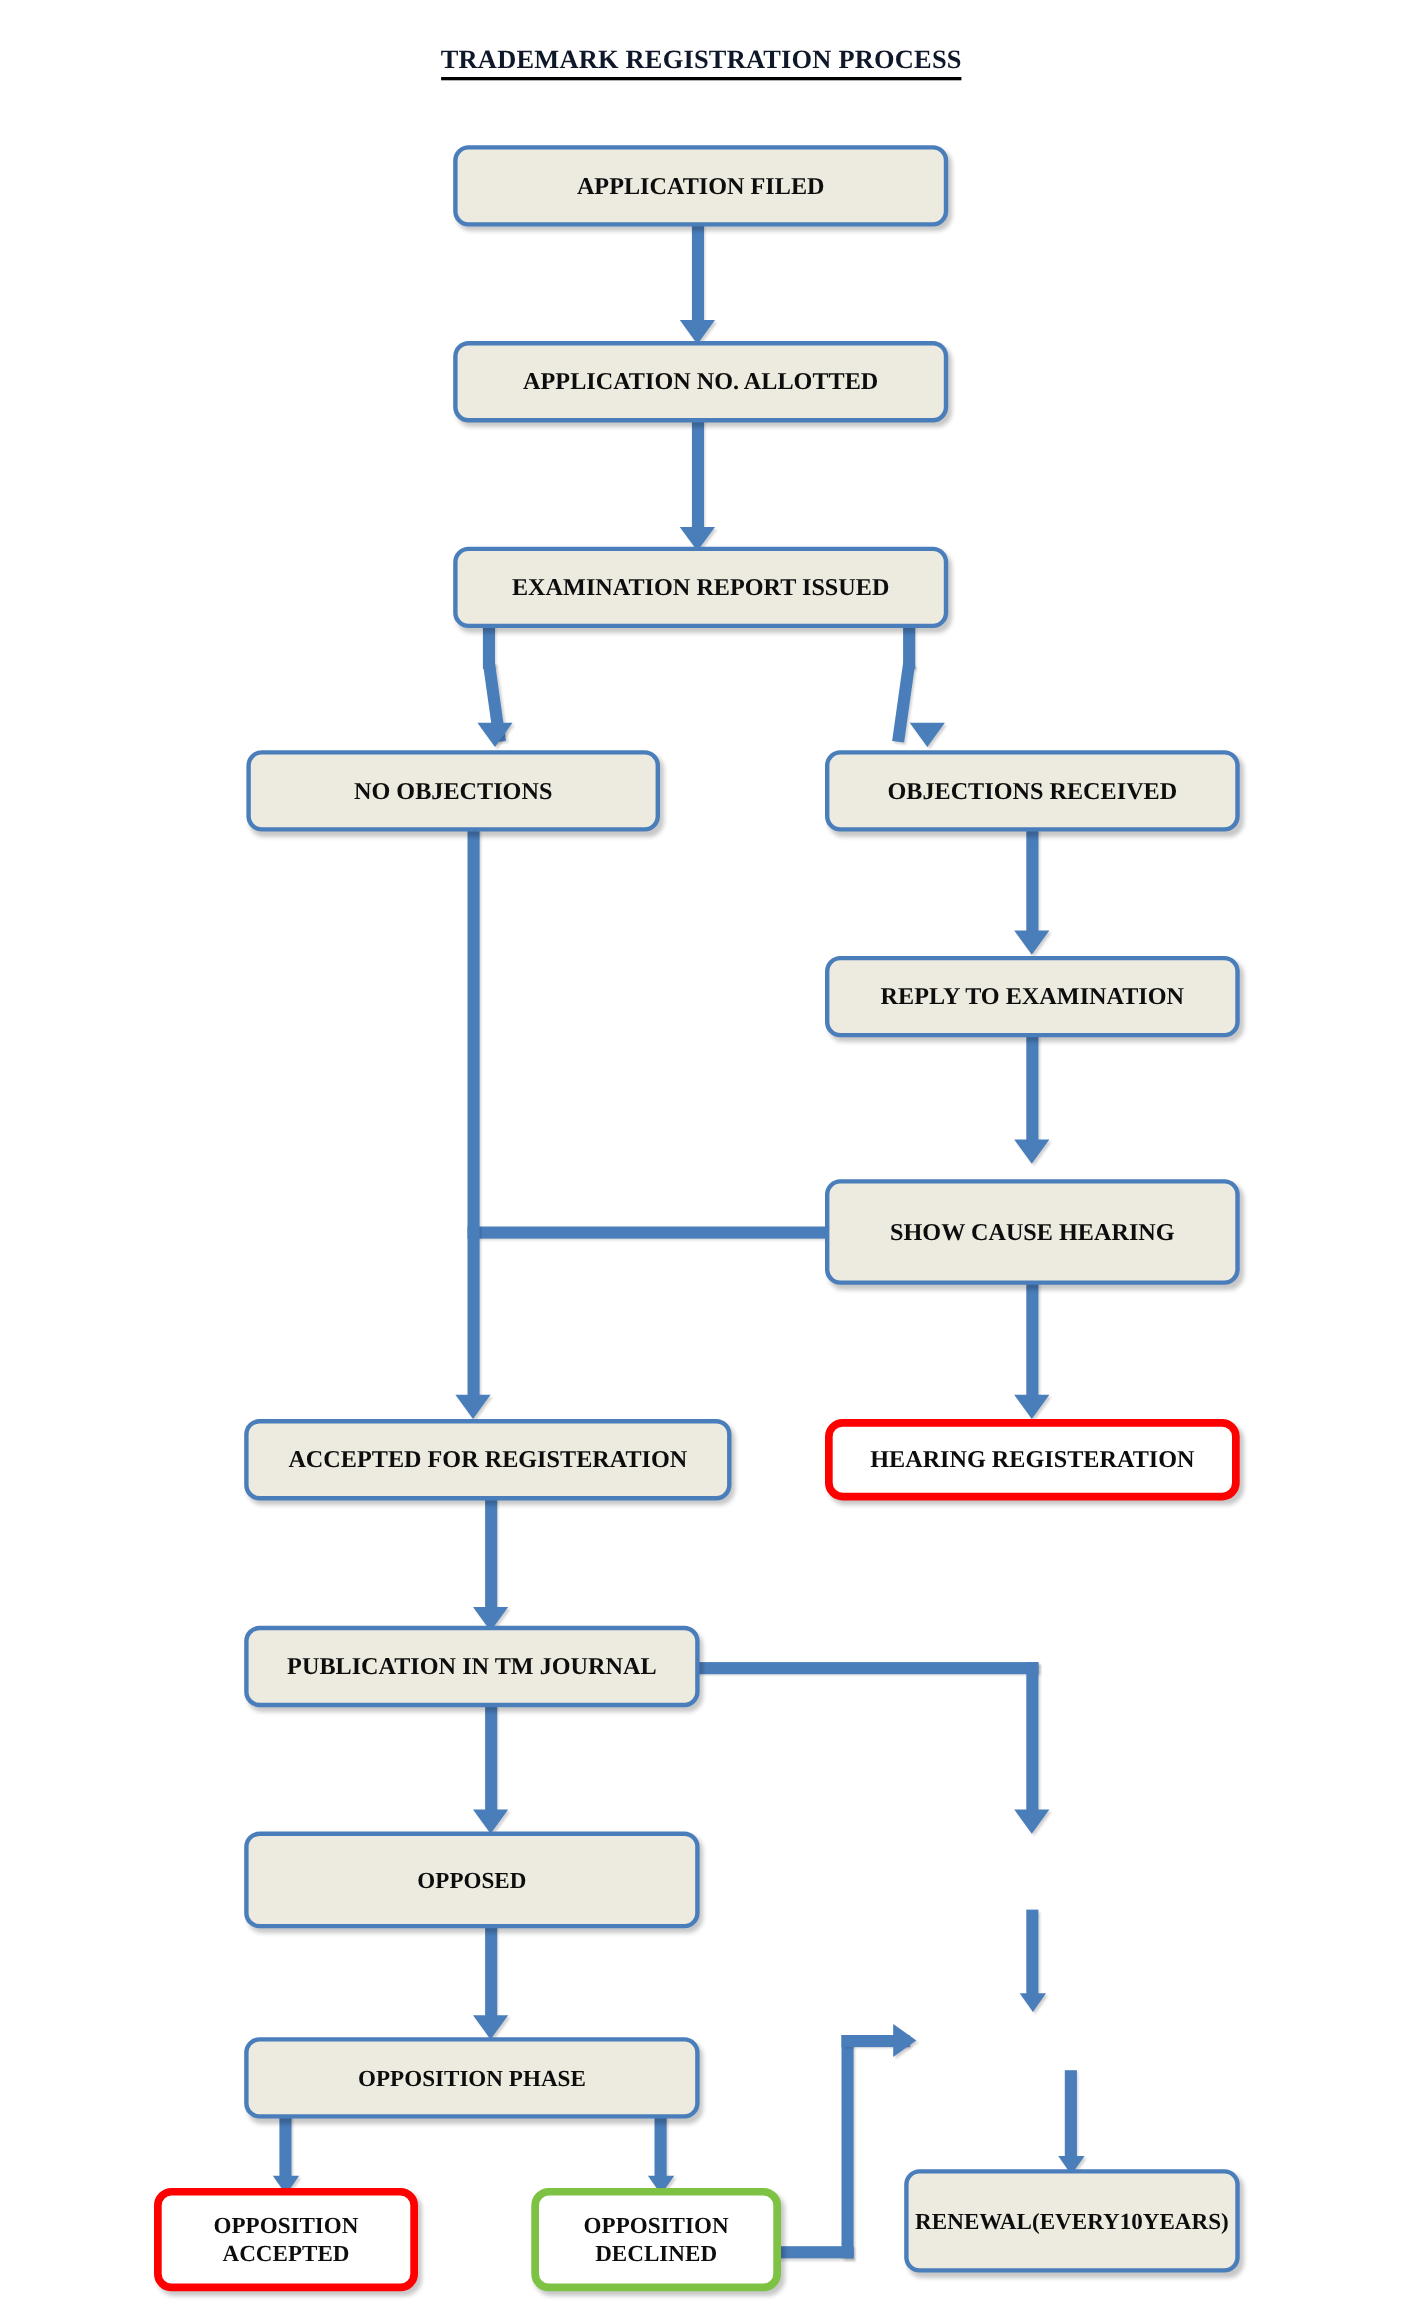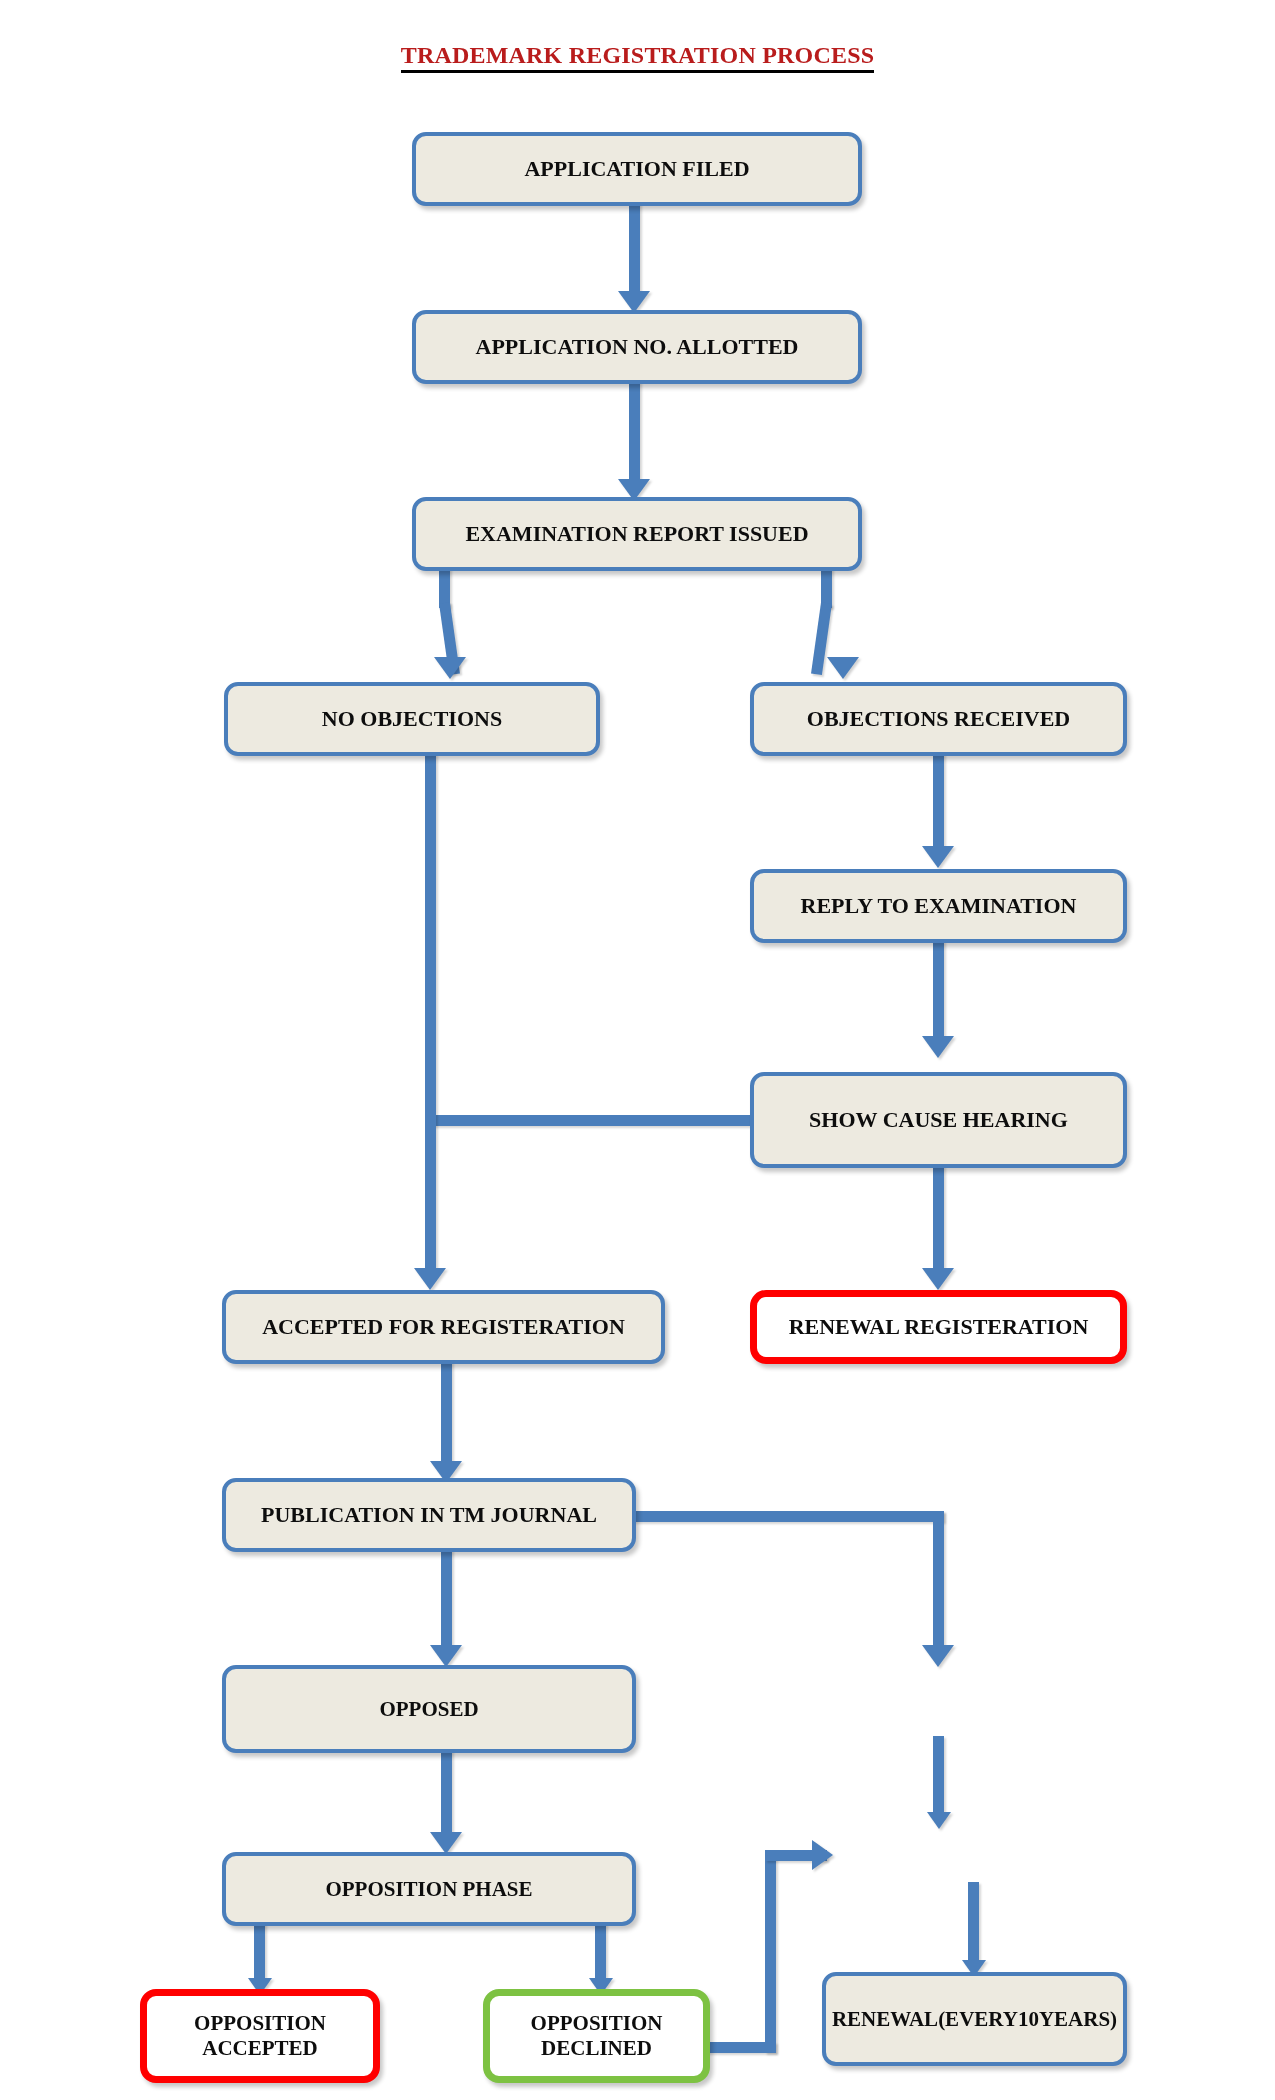--- a/index.html
+++ b/index.html
@@ -18,21 +18,21 @@
 
   
   .title {
     position: absolute;
     left: 0;
     top: 42px;
     width: 1275px;
     text-align: center;
     font-size: 24px;
     font-weight: bold;
-    color: #b91c1c;
+    color: #0f172a;
     letter-spacing: 0.2px;
   }
   .title span {
     border-bottom: 3px solid #000000;
     padding-bottom: 2px;
   }
 
   
   .node {
     position: absolute;
@@ -188,21 +188,21 @@
 
   <div class="node blue" style="left:750px; top:1072px; width:377px; height:96px; font-size:22px;">
     <span class="lbl">SHOW CAUSE HEARING</span>
   </div>
 
   <div class="node blue" style="left:222px; top:1290px; width:443px; height:74px; font-size:22px;">
     <span class="lbl">ACCEPTED FOR REGISTERATION</span>
   </div>
 
   <div class="node red" style="left:750px; top:1290px; width:377px; height:74px; font-size:22px;">
-    <span class="lbl">RENEWAL REGISTERATION</span>
+    <span class="lbl">HEARING REGISTERATION</span>
   </div>
 
   <div class="node blue" style="left:222px; top:1478px; width:414px; height:74px; font-size:22px;font-family:Liberation Serif, serif;">
     <span class="lbl">PUBLICATION IN TM JOURNAL</span>
   </div>
 
   <div class="node blue" style="left:222px; top:1665px; width:414px; height:88px; font-size:21px;">
     <span class="lbl">OPPOSED</span>
   </div>
 

